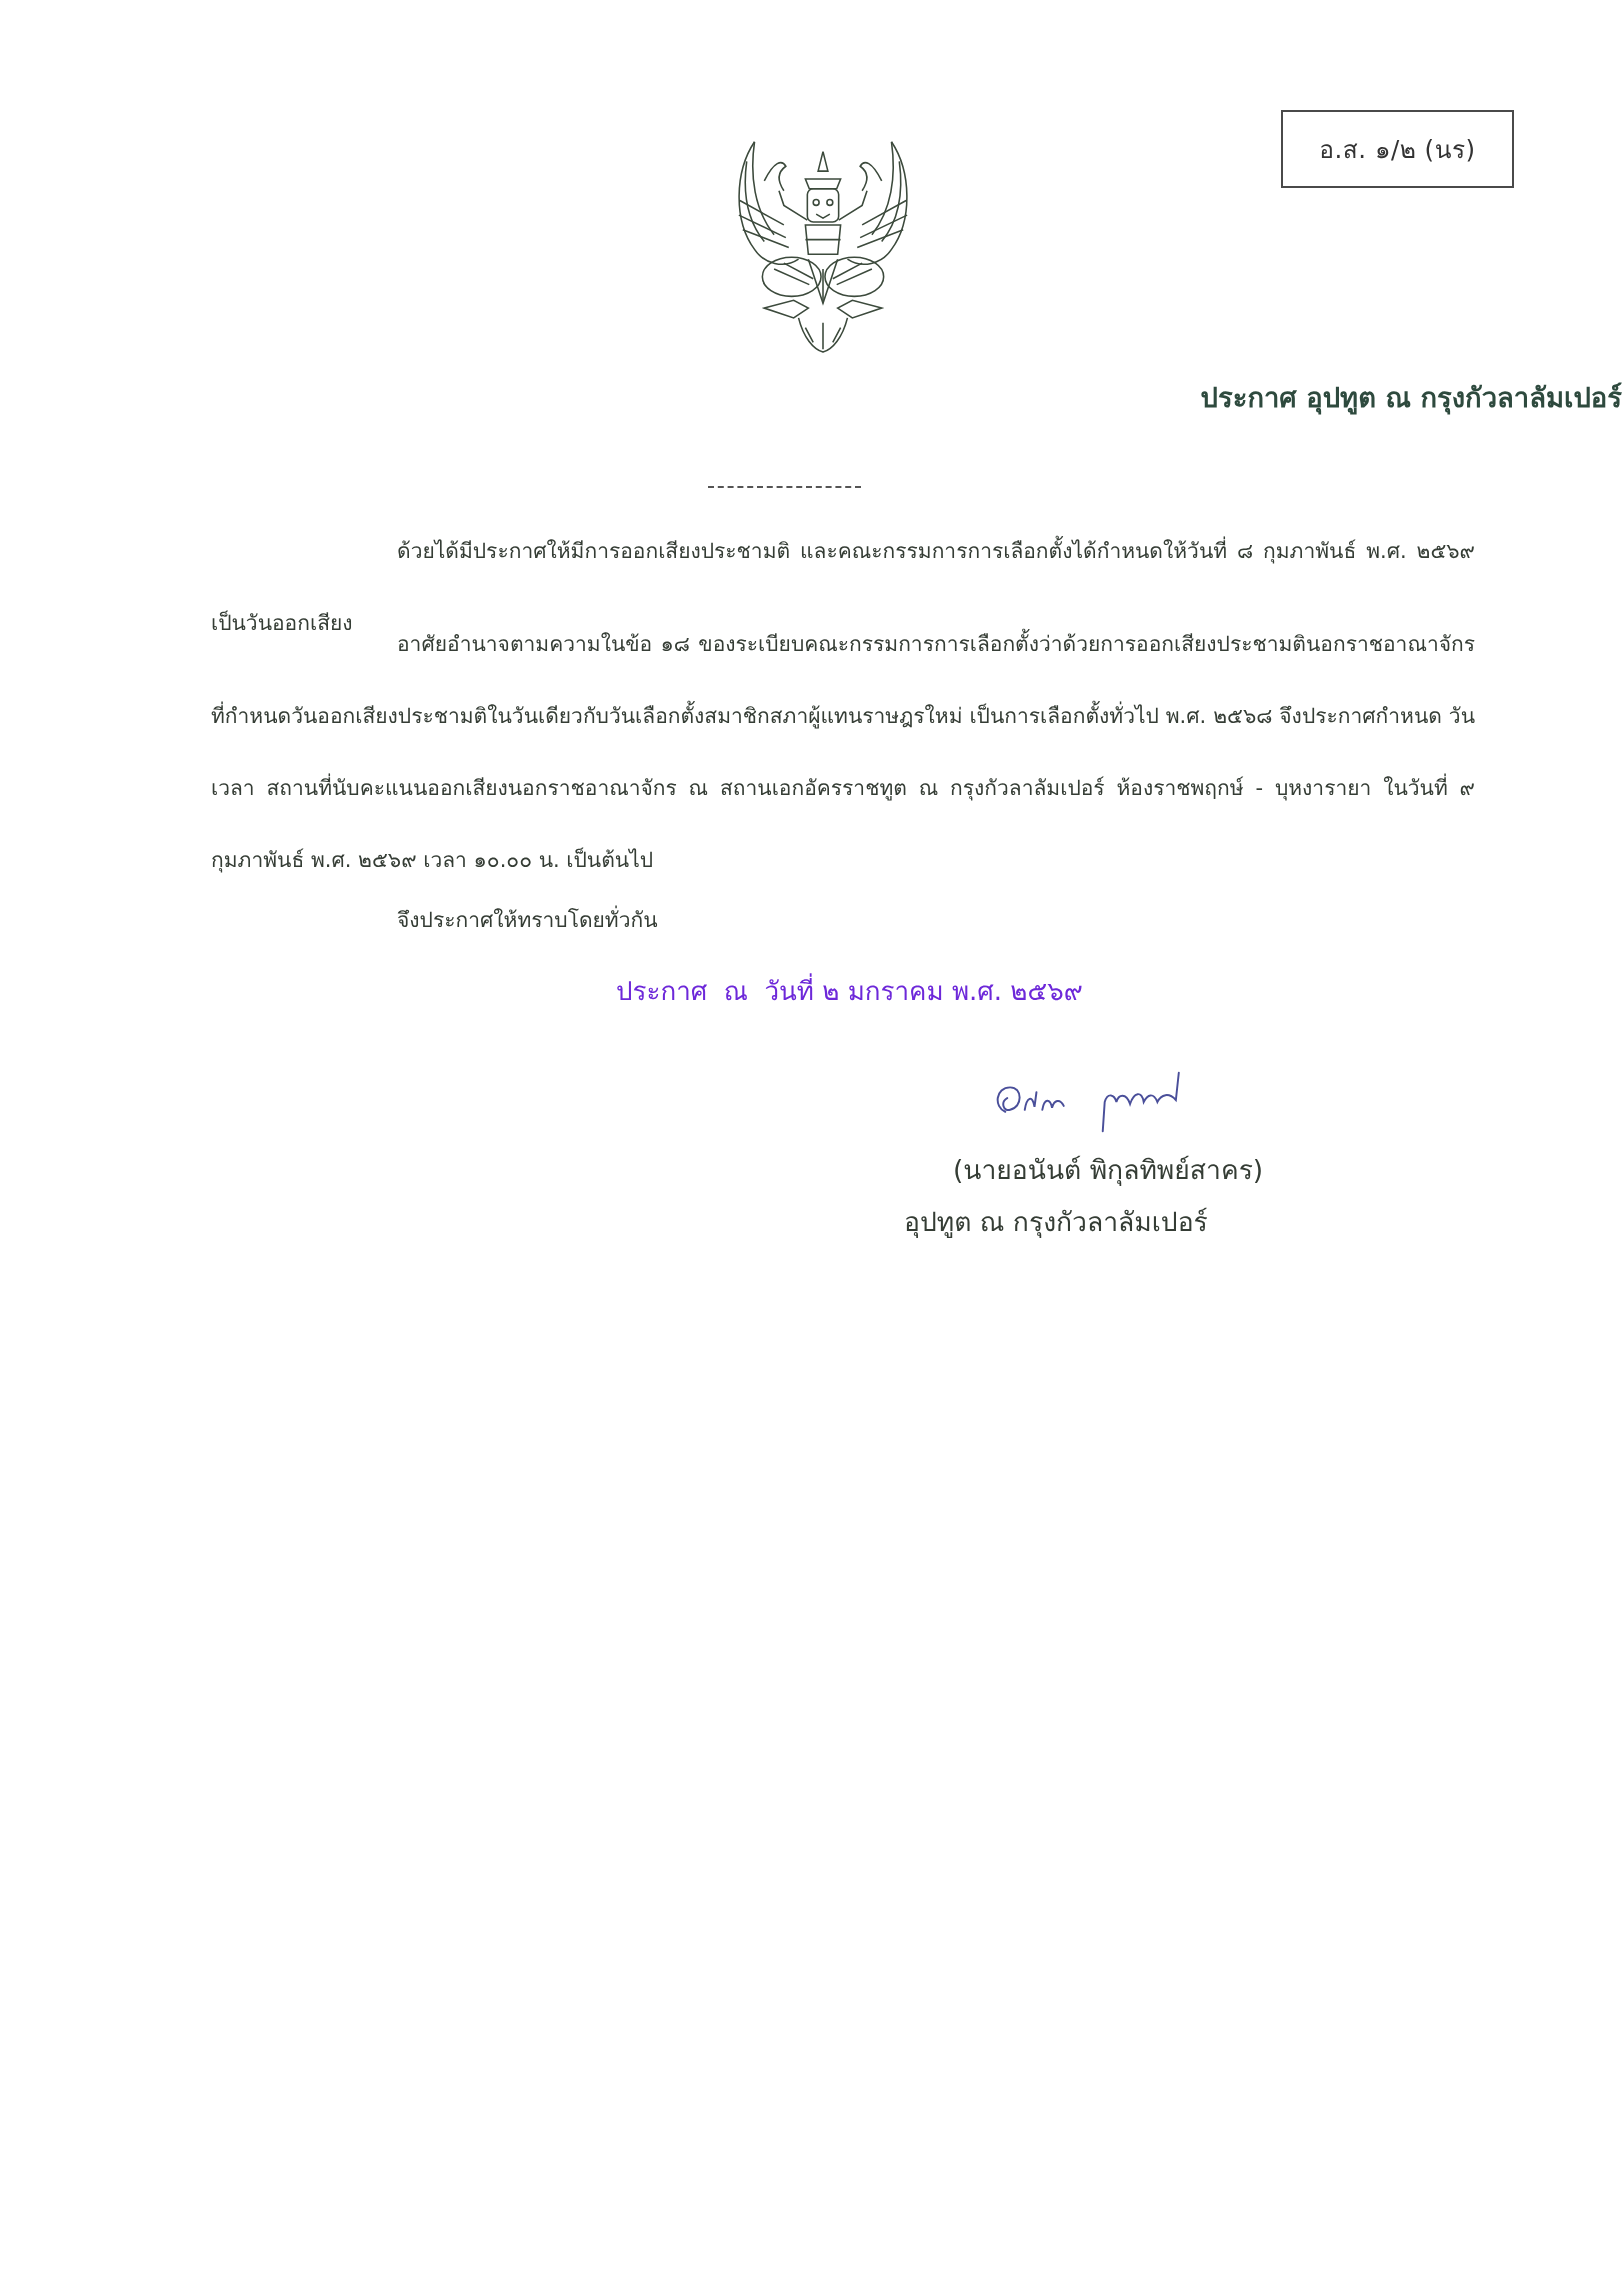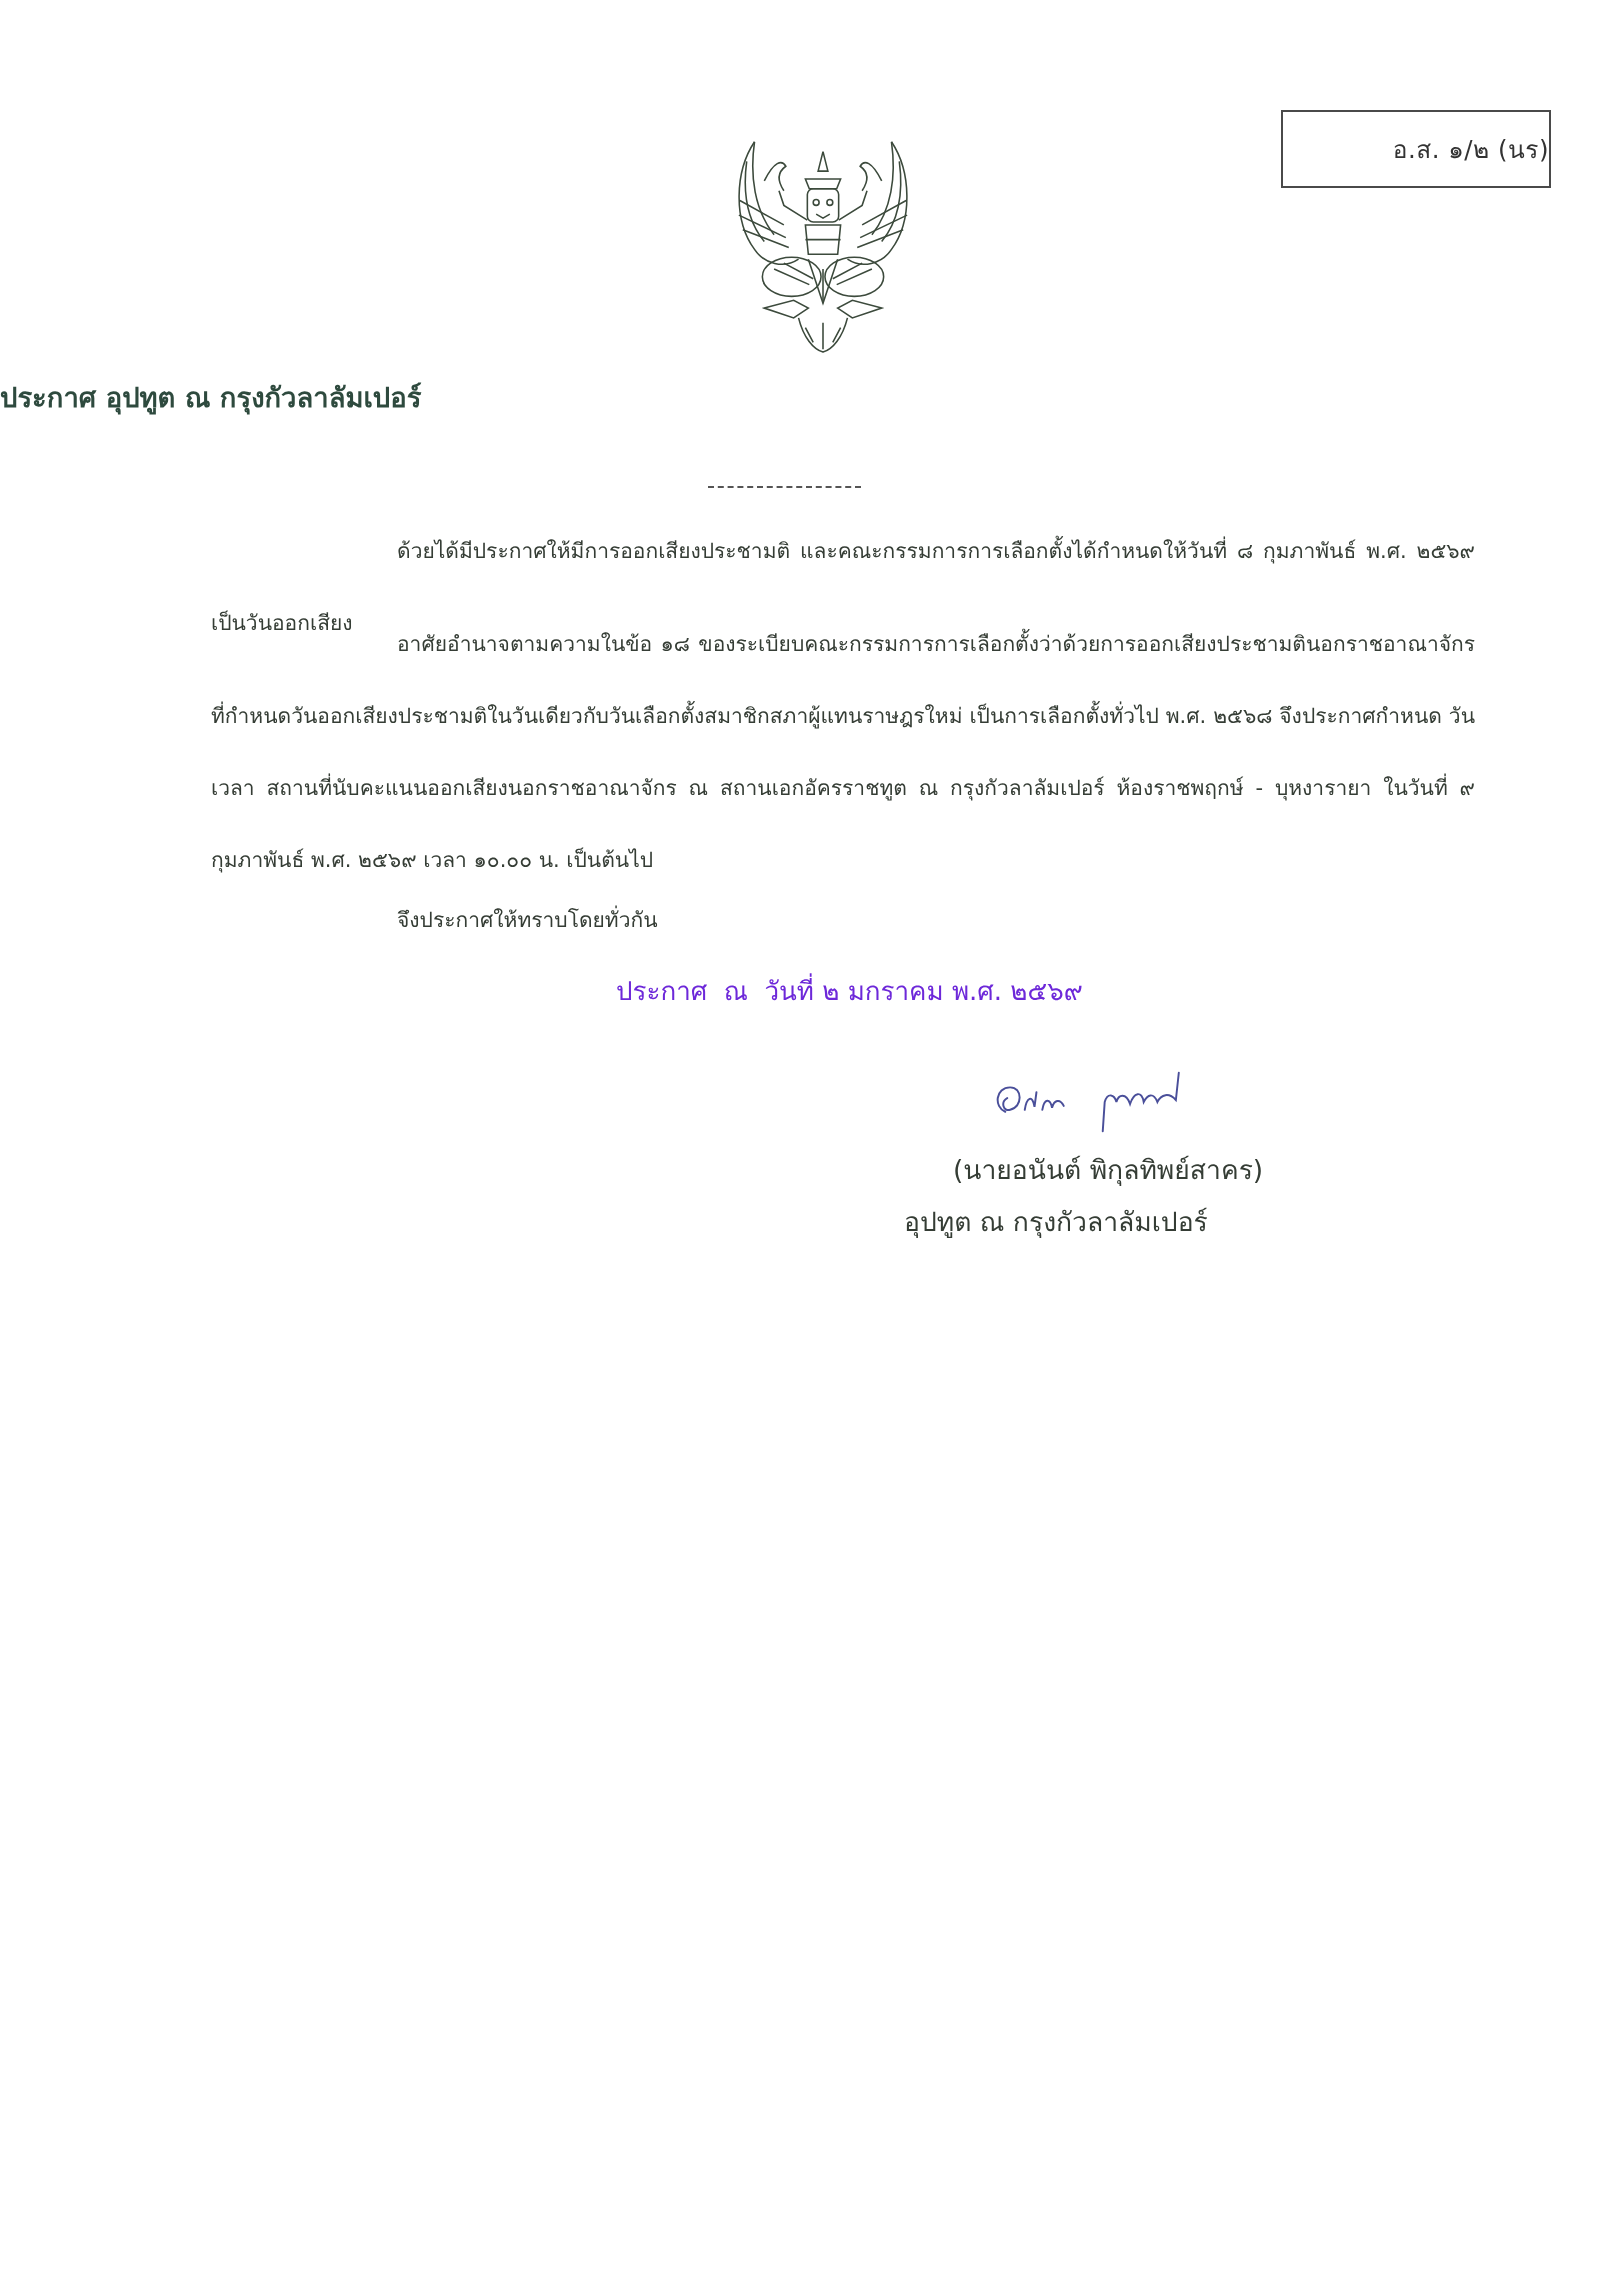--- a/index.html
+++ b/index.html
@@ -19,43 +19,43 @@
       position: absolute;
       left: 0; top: 0;
       width: 1622px;
       height: 2294px;
       background: #ffffff;
     }
     .doc-code {
       position: absolute;
       left: 1281px;
       top: 110px;
-      width: 270px;
+      width: 233px;
       height: 78px;
       border: 2px solid #4a4a4a;
       box-sizing: border-box;
       display: flex;
       align-items: center;
-      justify-content: flex-end;
+      justify-content: center;
       font-size: 24.5px;
       color: #333;
       letter-spacing: 0.5px;
     }
     .emblem {
       position: absolute;
       left: 725px;
       top: 132px;
       width: 196px;
       height: 225px;
     }
     .title {
       position: absolute;
       left: 0;
       width: 1622px;
-      text-align: left;
+      text-align: right;
       font-size: 27.4px;
       font-weight: bold;
       color: #2e4a3e;
     }
     .title.l1 { top: 376px; }
     .title.l2 { top: 423px; }
     .dash-rule {
       position: absolute;
       left: 708px;
       top: 486px;

